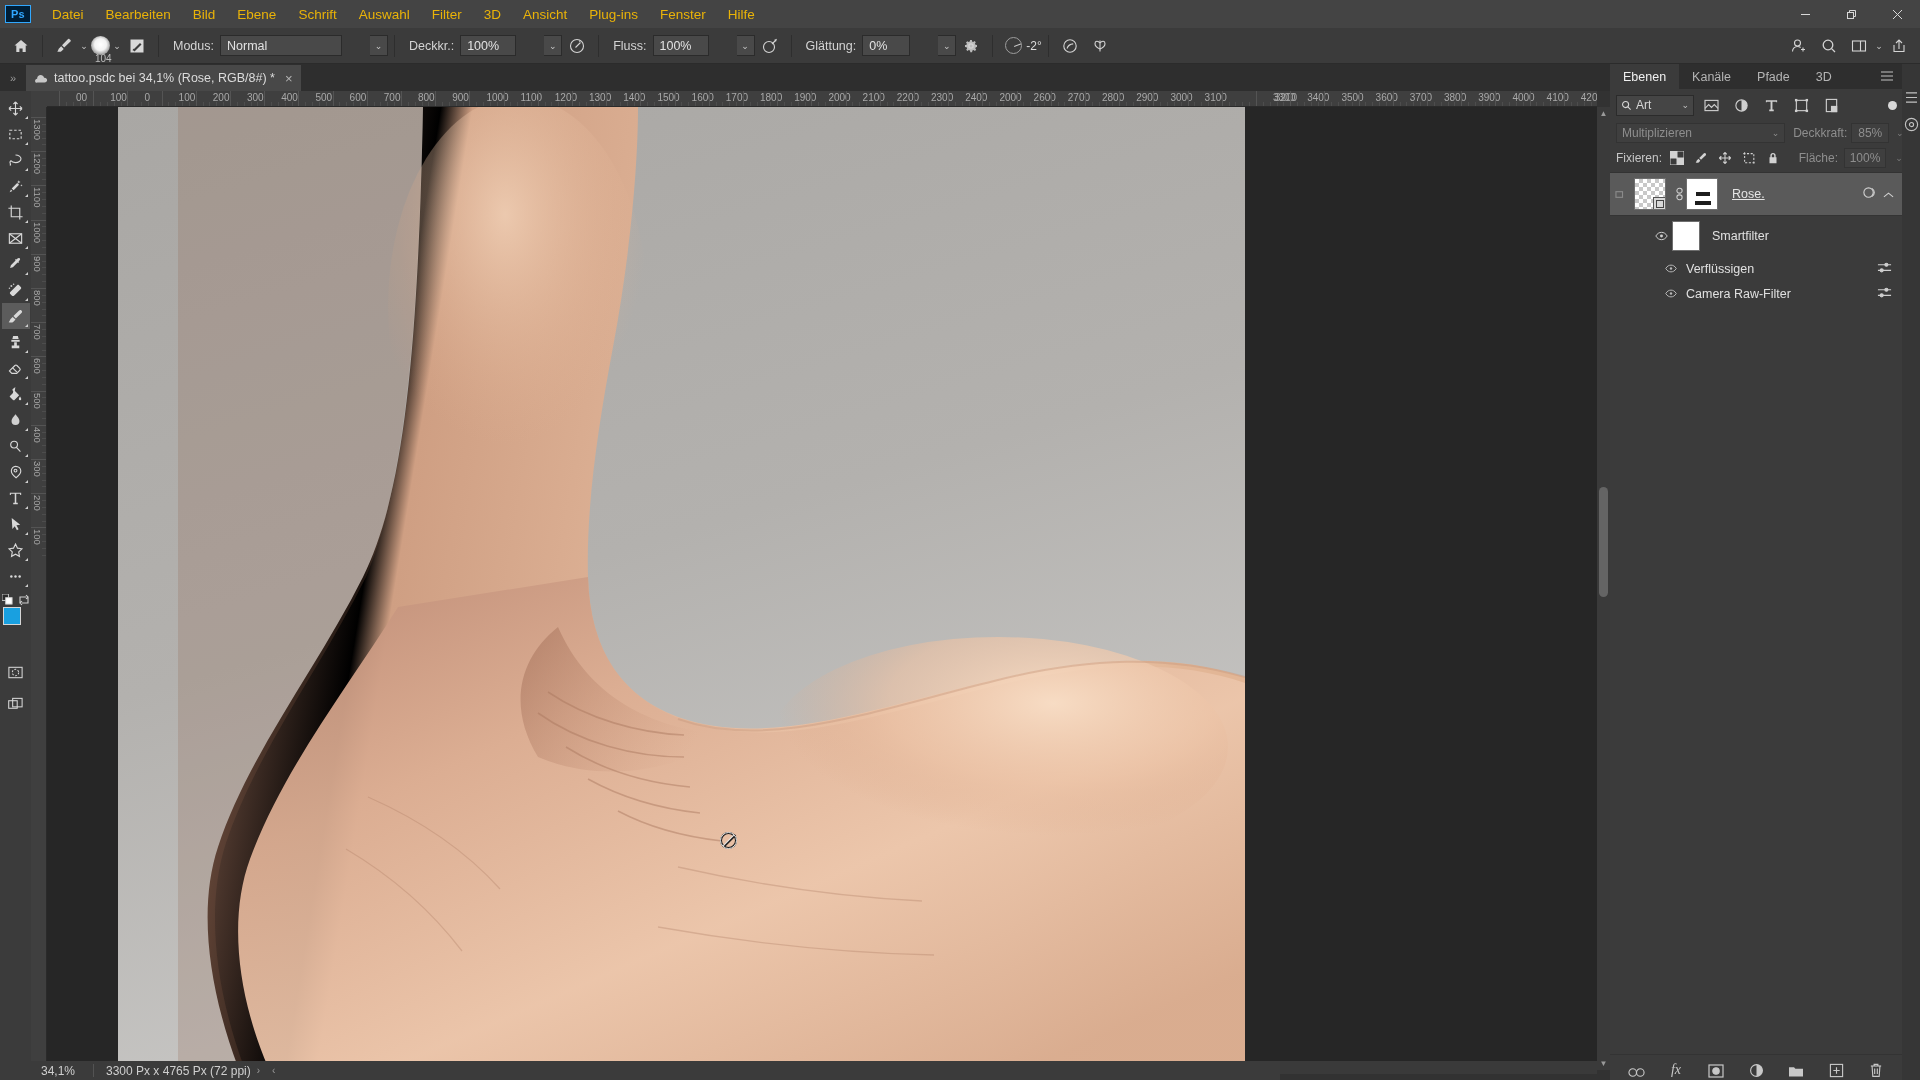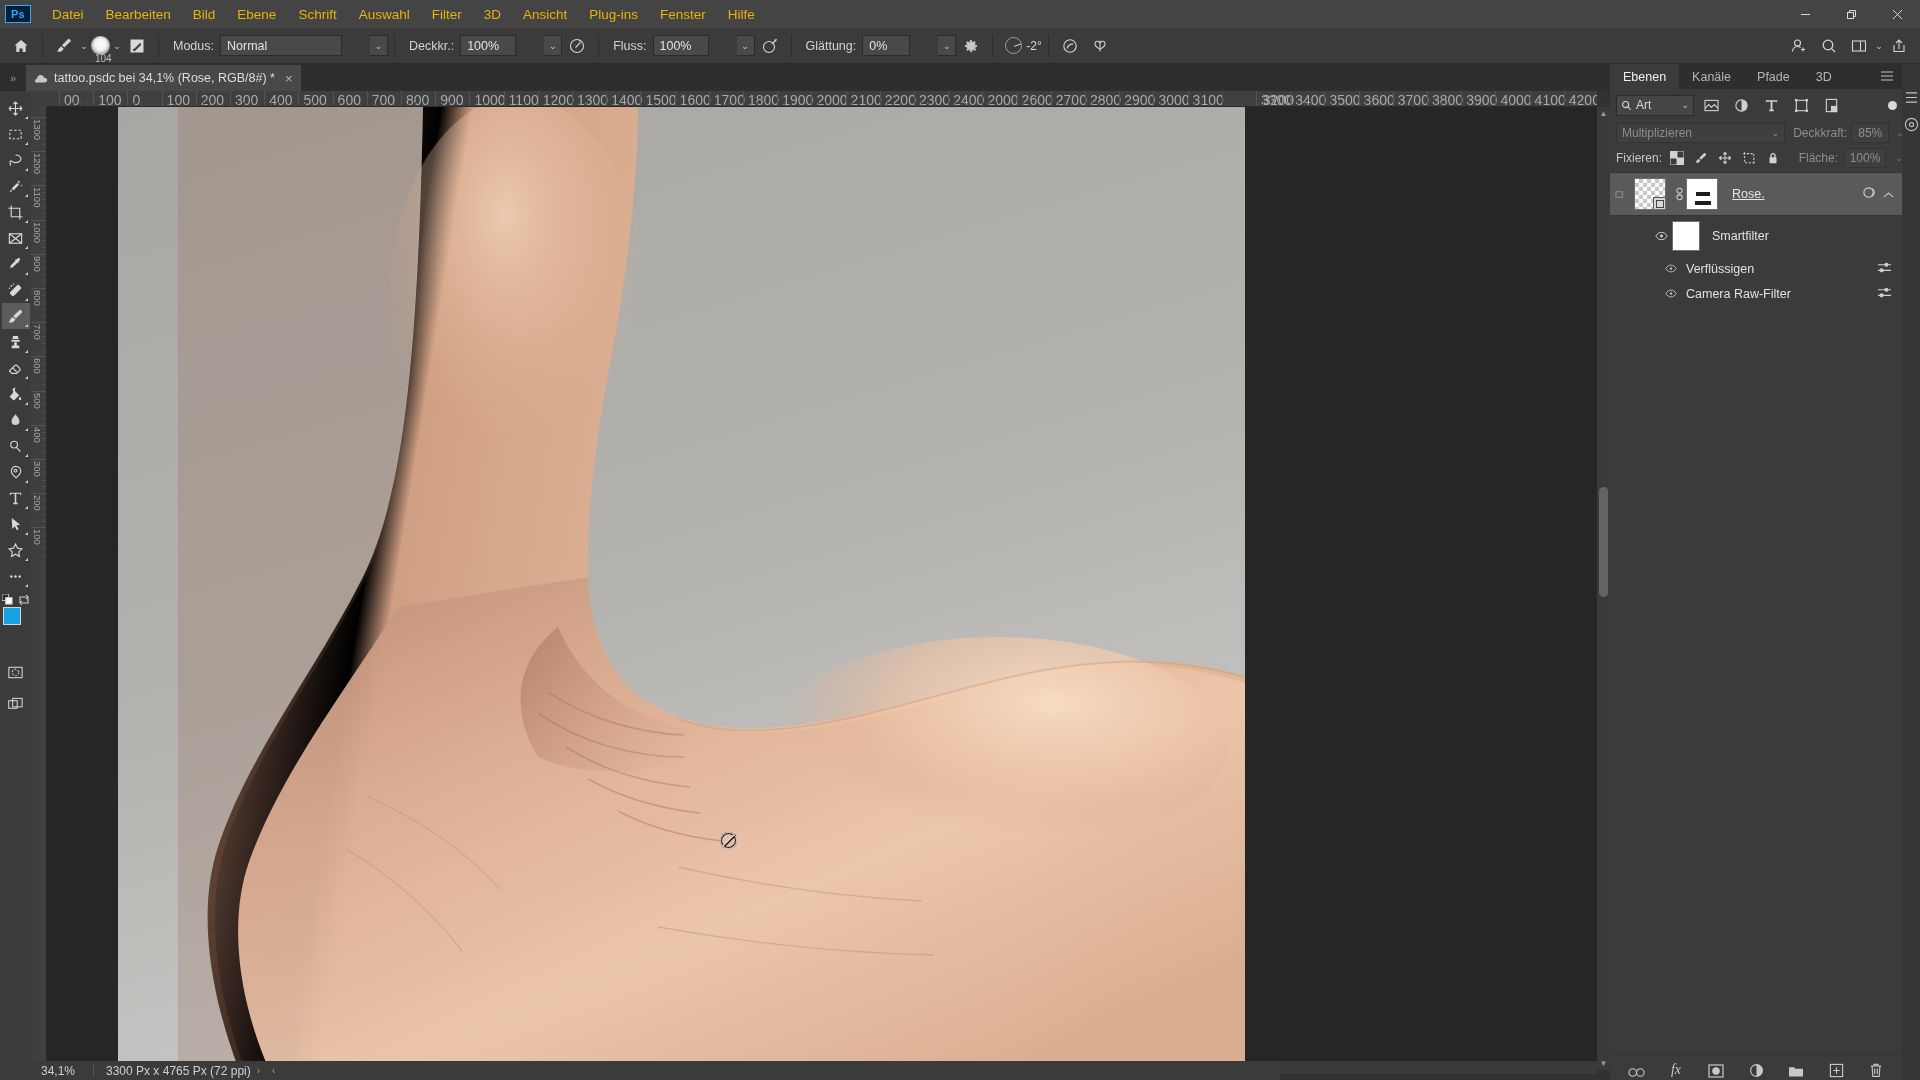--- a/index.html
+++ b/index.html
@@ -111,21 +111,21 @@
   }
   .ruler-v {
     position: absolute; top: 107px; left: 31px; width: 16px; height: 963px;
     background: #3f3f3f; border-right: 1px solid #2a2a2a; overflow: hidden;
   }
   .ruler-corner {
     position: absolute; top: 91px; left: 31px; width: 16px; height: 16px; background: #3f3f3f;
   }
   .rtick { position: absolute; top: 0; width: 1px; height: 16px; background: #545454; }
   .rtick.minor { height: 5px; top: 11px; background: #4d4d4d; }
-  .rlabel { position: absolute; top: 1px; font-size: 14px; color: #a9a9a9; padding-left: 5px; }
+  .rlabel { position: absolute; top: 1px; font-size: 10px; color: #a9a9a9; padding-left: 17px; }
   .vtick { position: absolute; left: 0; height: 1px; width: 16px; background: #545454; }
   .vtick.minor { width: 5px; left: 11px; background: #4d4d4d; }
   .vlabel {
     position: absolute; left: 1px; font-size: 9.5px; color: #a9a9a9;
     writing-mode: vertical-rl; text-orientation: mixed;
   }
 
   
   .workarea {
     position: absolute; top: 107px; left: 47px; width: 1550px; height: 963px;

